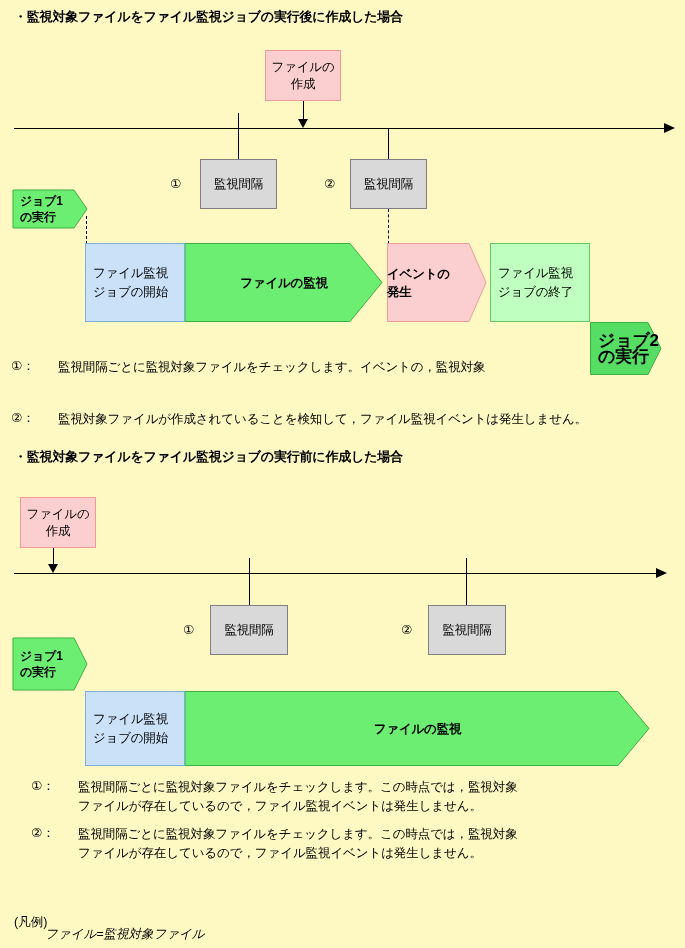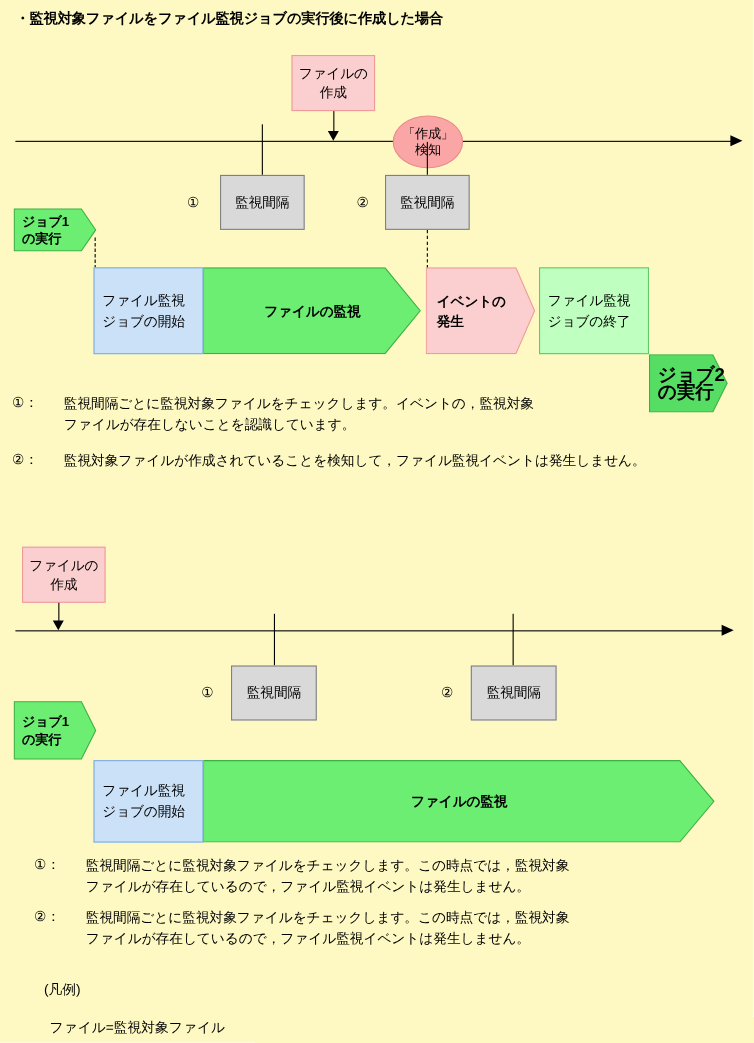--- a/index.html
+++ b/index.html
@@ -137,21 +137,21 @@
     flex-direction: column;
     align-items: center;
     justify-content: center;
     text-align: center;
     font-size: 12.5px;
     line-height: 18px;
     letter-spacing: -0.2px;
     pointer-events: none;
     font-weight: bold;
   }
-  .shape-label.left-ish { align-items: flex-start; padding-left: 10px; text-align: left; box-sizing: border-box; }
+  .shape-label.left-ish { align-items: flex-start; text-align: left; box-sizing: border-box; }
   .shape-label.pad-left-sm { align-items: flex-start; padding-left: 8px; text-align: left; box-sizing: border-box; }
   .lbl-line { display: block; white-space: nowrap; }
 </style>
 </head>
 <body>
 
 <div id="page">
 
   <div class="abs section-heading" style="left:14px; top:8px;">・監視対象ファイルをファイル監視ジョブの実行後に作成した場合</div>
 
@@ -159,24 +159,20 @@
     <span class="lbl-line">ファイルの</span>
     <span class="lbl-line">作成</span>
   </div>
 
   <div class="abs down-shaft" style="left:303px; top:101px; height:19px;"></div>
   <div class="abs down-head" style="left:298px; top:119px;"></div>
 
   <div class="abs axis-line" style="left:14px; top:128px; width:653px;"></div>
   <div class="abs axis-head" style="left:664px; top:123px;"></div>
 
-  <div class="abs ellipse" style="left:357px; top:105px; width:62px; height:46px;">
-    <span class="lbl-line">「作成」</span>
-    <span class="lbl-line">検知</span>
-  </div>
 
   <div class="abs tick" style="left:238px; top:113px; height:46px;"></div>
   <div class="abs tick" style="left:388px; top:129px; height:30px;"></div>
 
   <div class="abs" style="left:170px; top:176px; font-size:12.5px;">①</div>
   <div class="abs box box-gray" style="left:200px; top:159px; width:77px; height:50px;">監視間隔</div>
 
   <div class="abs" style="left:324px; top:176px; font-size:12.5px;">②</div>
   <div class="abs box box-gray" style="left:350px; top:159px; width:77px; height:50px;">監視間隔</div>
 
@@ -230,34 +226,34 @@
       <span class="lbl-line">ジョブ2</span>
       <span class="lbl-line">の実行</span>
     </div>
   </div>
 
   <div class="abs" style="left:11px; top:358px;">
     <div style="position:relative; padding-left:47px;">
       <span class="note-marker">①：</span>
       <span class="note-lines">
         <span class="note-line">監視間隔ごとに監視対象ファイルをチェックします。イベントの，監視対象</span>
-        <span class="note-line">ファイルが存在しないことを認識しています。</span>
       </span>
     </div>
   </div>
 
   <div class="abs" style="left:11px; top:410px;">
     <div style="position:relative; padding-left:47px;">
       <span class="note-marker">②：</span>
       <span class="note-lines">
         <span class="note-line">監視対象ファイルが作成されていることを検知して，ファイル監視イベントは発生しません。</span>
       </span>
     </div>
   </div>
 
+  <div class="abs section-heading" style="left:14px; top:448px;">・監視対象ファイルをファイル監視ジョブの実行前に作成した場合</div>
 
   <div class="abs box box-pink" style="left:20px; top:497px; width:76px; height:51px;">
     <span class="lbl-line">ファイルの</span>
     <span class="lbl-line">作成</span>
   </div>
   <div class="abs down-shaft" style="left:53px; top:548px; height:17px;"></div>
   <div class="abs down-head" style="left:48px; top:564px;"></div>
 
   <div class="abs axis-line" style="left:14px; top:573px; width:645px;"></div>
   <div class="abs axis-head" style="left:656px; top:568px;"></div>
@@ -308,16 +304,16 @@
   <div class="abs" style="left:31px; top:825px;">
     <div style="position:relative; padding-left:47px;">
       <span class="note-marker">②：</span>
       <span class="note-lines">
         <span class="note-line">監視間隔ごとに監視対象ファイルをチェックします。この時点では，監視対象</span>
         <span class="note-line">ファイルが存在しているので，ファイル監視イベントは発生しません。</span>
       </span>
     </div>
   </div>
 
-  <div class="abs legend-title" style="left:14px; top:892px;margin-left:26px;">(凡例)</div>
-  <div class="abs legend-item" style="left:45px; top:926px;">ファイル=監視対象ファイル</div>
+  <div class="abs legend-title" style="left:14px; top:914px;">(凡例)</div>
+  <div class="abs legend-item" style="left:45px; top:926px;font-style:italic;">ファイル=監視対象ファイル</div>
 
 </div>
 
 </body></html>

